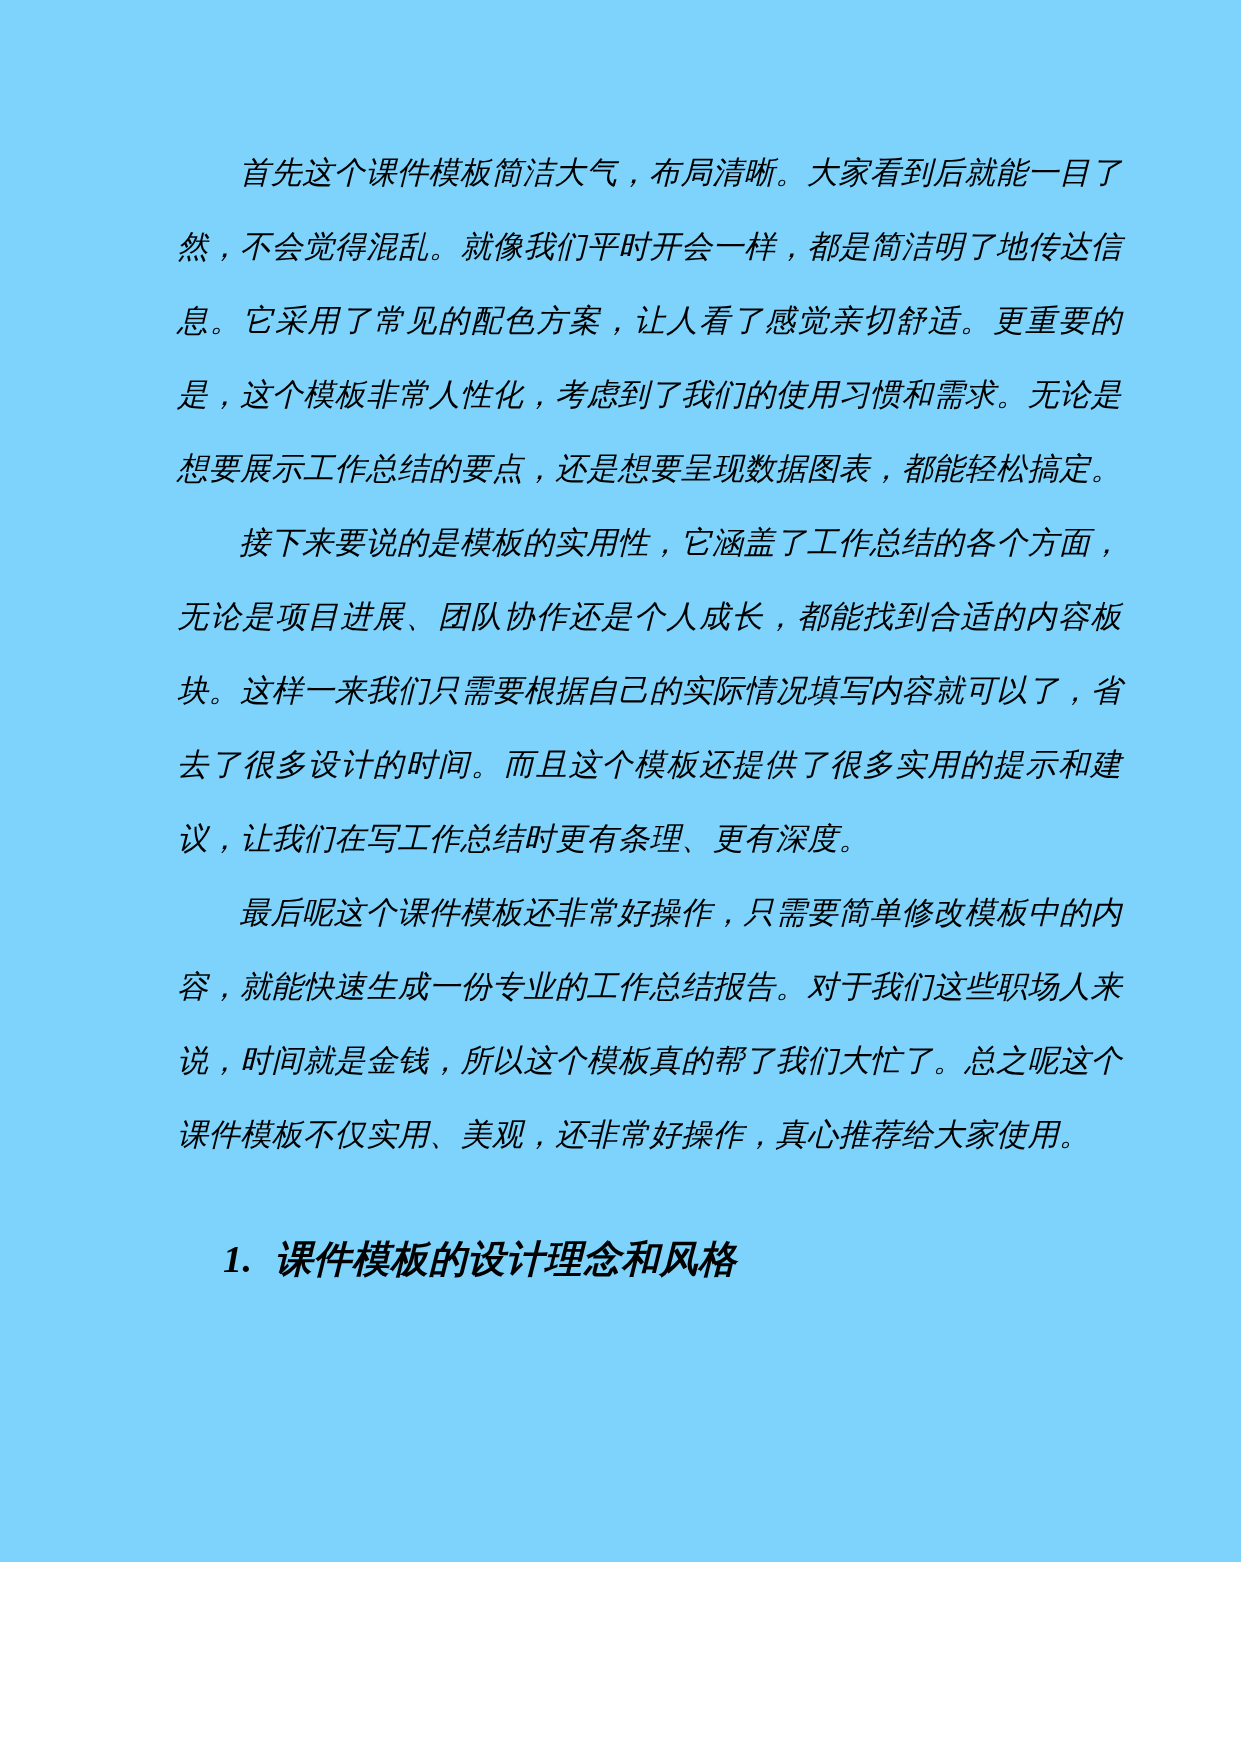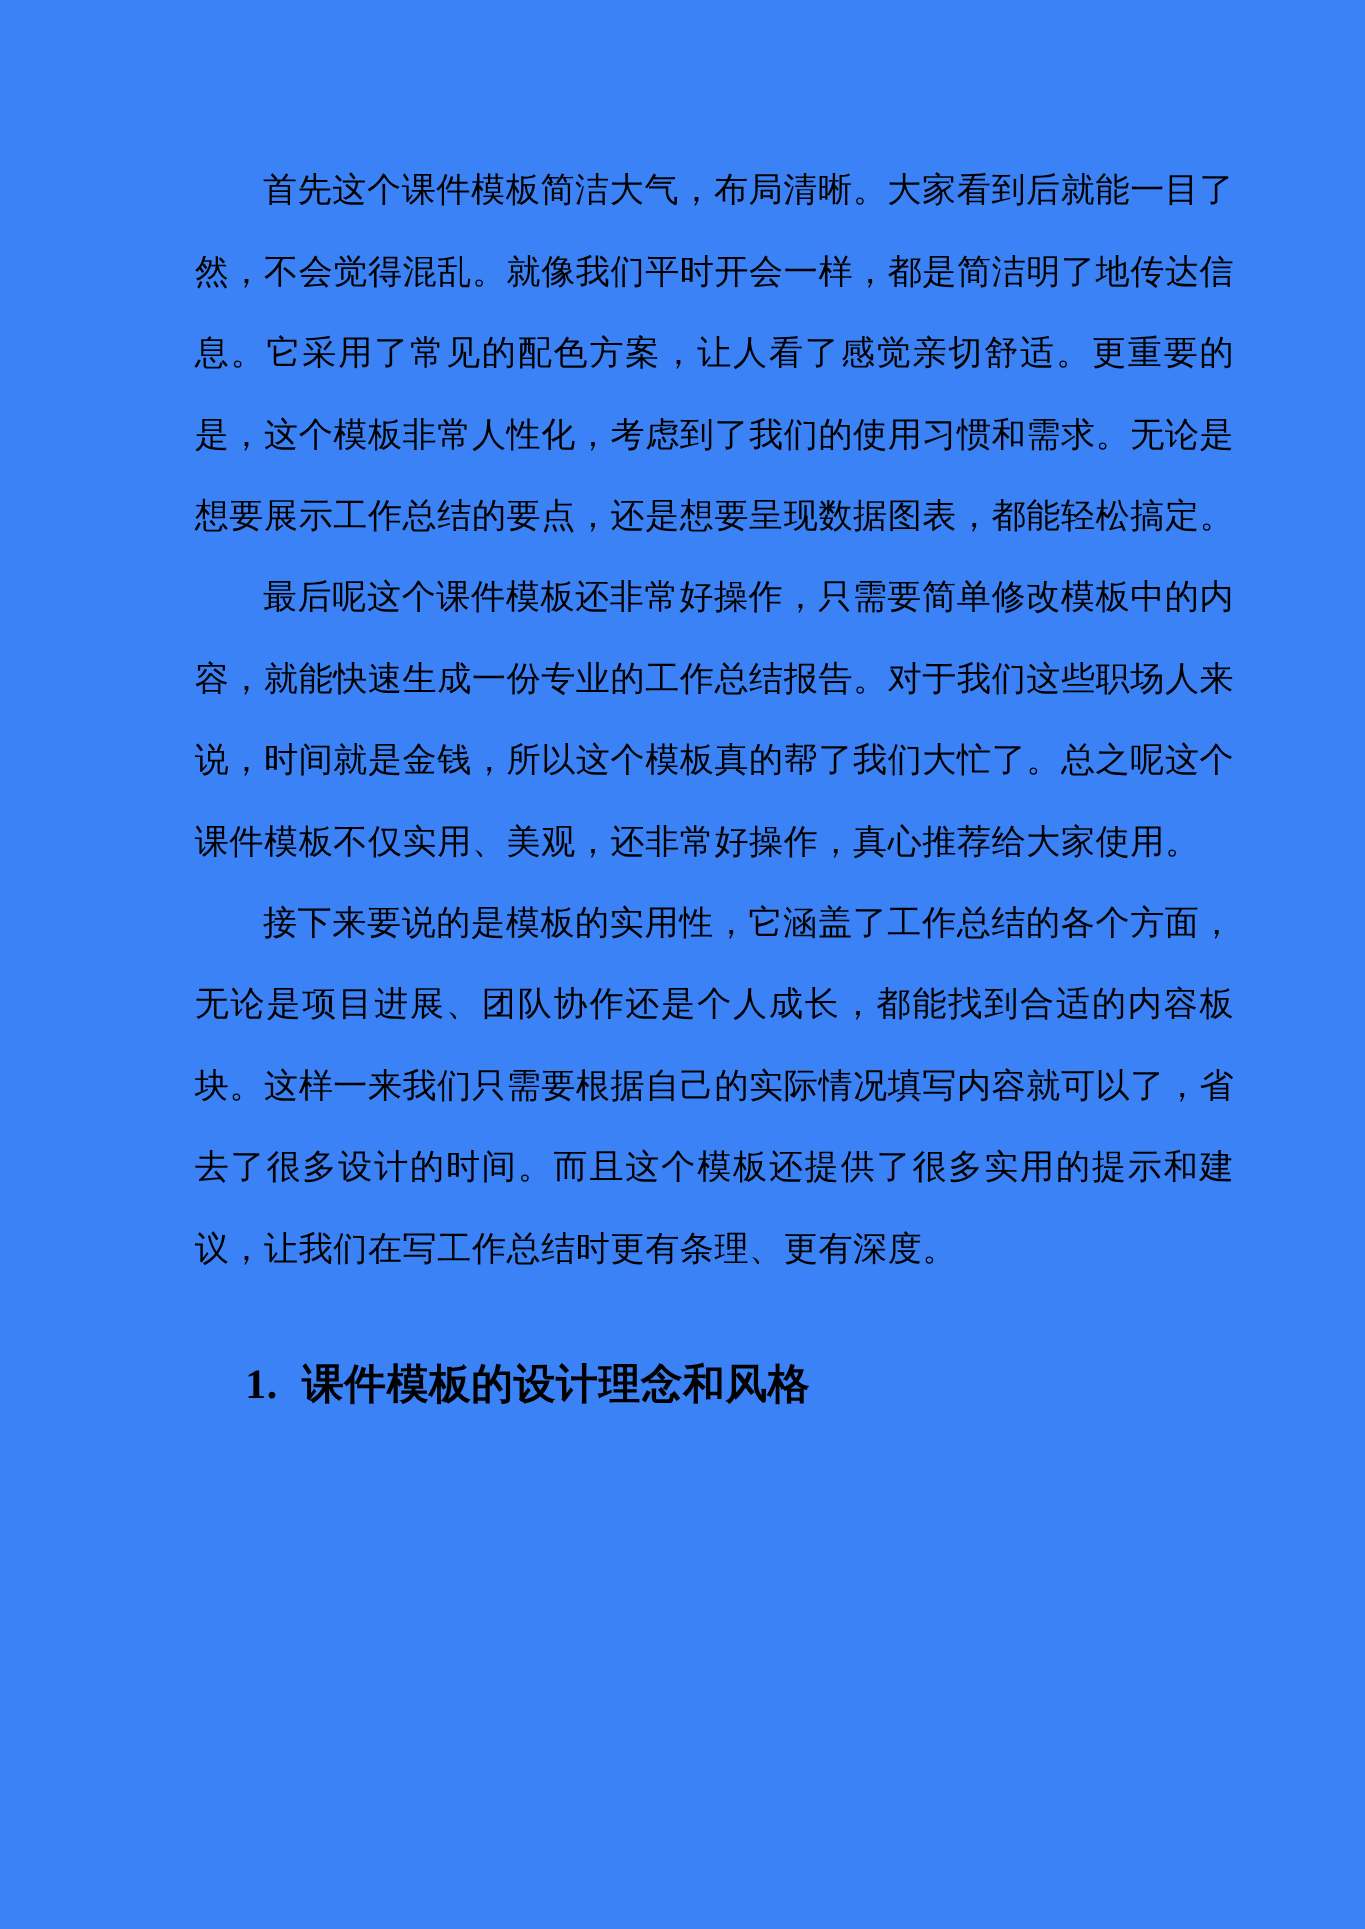--- a/index.html
+++ b/index.html
@@ -3,23 +3,24 @@
 <meta charset="utf-8">
 <style>
   html, body {
     margin: 0;
     padding: 0;
     background: #ffffff;
   }
   .page {
     position: relative;
     width: 1241px;
-    height: 1754px;
-    background: #3b82f6;
+    height: 1562px;
+    background: #7dd3fc;
     overflow: hidden;
+    font-style: italic;
   }
   .content {
     position: absolute;
     left: 177px;
     top: 136px;
     width: 945px;
     color: #000000;
     font-family: "Liberation Serif", "DejaVu Serif", serif;
   }
   p.para {
@@ -43,19 +44,19 @@
     display: inline-block;
     margin-right: 22px;
   }
 </style>
 </head>
 <body>
 
 <div class="page">
   <div class="content">
     <p class="para">首先这个课件模板简洁大气，布局清晰。大家看到后就能一目了然，不会觉得混乱。就像我们平时开会一样，都是简洁明了地传达信息。它采用了常见的配色方案，让人看了感觉亲切舒适。更重要的是，这个模板非常人性化，考虑到了我们的使用习惯和需求。无论是想要展示工作总结的要点，还是想要呈现数据图表，都能轻松搞定。</p>
+    <p class="para">接下来要说的是模板的实用性，它涵盖了工作总结的各个方面，无论是项目进展、团队协作还是个人成长，都能找到合适的内容板块。这样一来我们只需要根据自己的实际情况填写内容就可以了，省去了很多设计的时间。而且这个模板还提供了很多实用的提示和建议，让我们在写工作总结时更有条理、更有深度。</p>
     <p class="para">最后呢这个课件模板还非常好操作，只需要简单修改模板中的内容，就能快速生成一份专业的工作总结报告。对于我们这些职场人来说，时间就是金钱，所以这个模板真的帮了我们大忙了。总之呢这个课件模板不仅实用、美观，还非常好操作，真心推荐给大家使用。</p>
-    <p class="para">接下来要说的是模板的实用性，它涵盖了工作总结的各个方面，无论是项目进展、团队协作还是个人成长，都能找到合适的内容板块。这样一来我们只需要根据自己的实际情况填写内容就可以了，省去了很多设计的时间。而且这个模板还提供了很多实用的提示和建议，让我们在写工作总结时更有条理、更有深度。</p>
     <h2 class="heading">
       <span class="num">1.</span><span class="ht">课件模板的设计理念和风格</span>
     </h2>
   </div>
 </div>
 
 </body></html>

